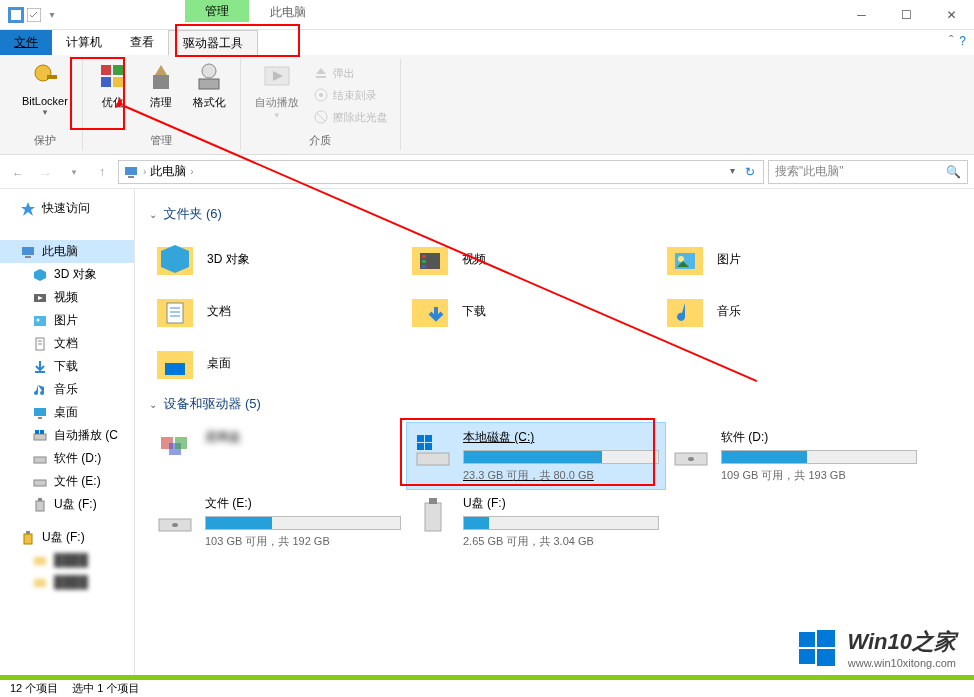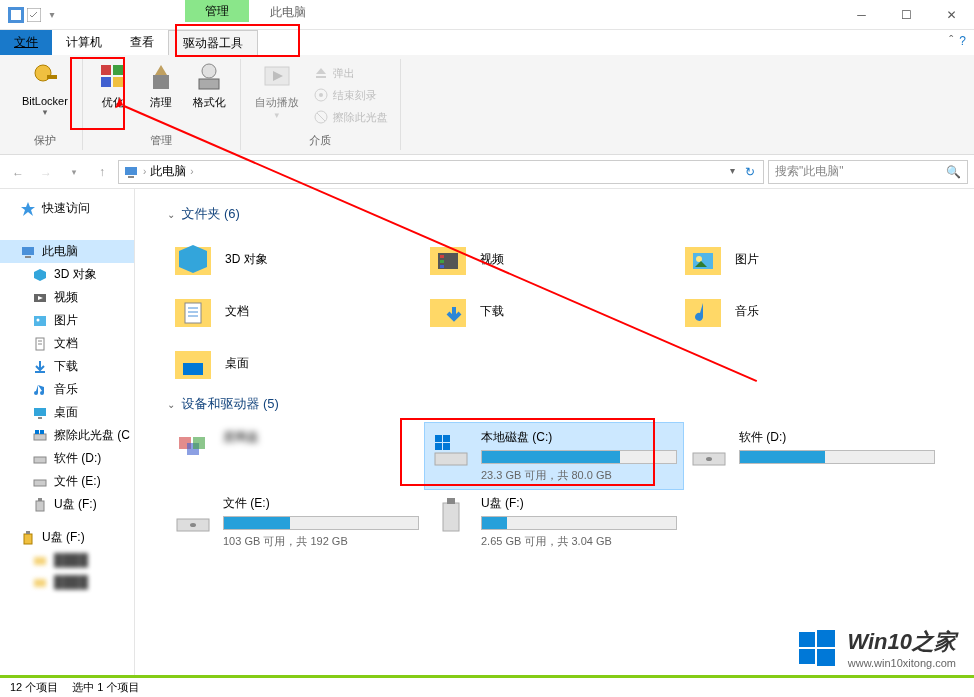--- a/index.html
+++ b/index.html
@@ -36,48 +36,48 @@
 
 .addrbar { height: 34px; display: flex; align-items: center; padding: 4px 6px; gap: 4px; border-bottom: 1px solid #e5e5e5; }
 .nav-btn { width: 24px; height: 24px; display: flex; align-items: center; justify-content: center; color: #999; border-radius: 2px; }
 .addr-box { flex: 1; height: 24px; border: 1px solid #ccc; display: flex; align-items: center; padding: 0 4px; gap: 4px; }
 .addr-box .crumb { font-size: 12px; }
 .addr-box .sep { color: #999; font-size: 10px; }
 .addr-actions { display: flex; margin-left: auto; gap: 2px; }
 .search-box { width: 200px; height: 24px; border: 1px solid #ccc; display: flex; align-items: center; padding: 0 6px; justify-content: space-between; color: #888; }
 
 
-.main { display: flex; height: 486px; gap: 18px; }
+.main { display: flex; height: 486px; }
 .sidebar { width: 135px; border-right: 1px solid #e5e5e5; overflow-y: auto; padding: 8px 0; }
 .side-item { display: flex; align-items: center; gap: 6px; padding: 3px 6px 3px 20px; font-size: 12px; cursor: pointer; white-space: nowrap; overflow: hidden; }
 .side-item.selected { background: #cce8ff; }
 .side-item .sico { width: 16px; height: 16px; flex-shrink: 0; }
 .side-item.sub { padding-left: 32px; }
 .side-spacer { height: 10px; }
 
 .content { flex: 1; padding: 10px 14px; overflow: auto; position: relative; }
 .section-header { display: flex; align-items: center; gap: 6px; color: #14457e; font-size: 13px; margin: 6px 0 10px; cursor: pointer; }
 .section-header .chev { font-size: 10px; color: #666; }
 .folder-grid { display: flex; flex-wrap: wrap; gap: 0; }
 .folder-item { width: 255px; height: 52px; display: flex; align-items: center; gap: 10px; padding: 4px; cursor: pointer; }
 .folder-item .fico { width: 44px; height: 44px; flex-shrink: 0; }
 .folder-item .flbl { font-size: 12px; }
 
 .drive-grid { display: flex; flex-wrap: wrap; gap: 0; }
 .drive-item { width: 258px; display: flex; align-items: flex-start; gap: 10px; padding: 6px; cursor: pointer; }
-.drive-item.selected { background: #cce8ff; outline: 1px solid #99d1ff; }
+.drive-item.selected { background: #cce8ff; outline: 1px solid #99d1ff; text-decoration: underline; }
 .drive-item .dico { width: 40px; height: 40px; flex-shrink: 0; }
 .drive-info { flex: 1; }
 .drive-name { font-size: 12px; margin-bottom: 4px; }
 .drive-bar { height: 14px; border: 1px solid #bcbcbc; background: #eee; position: relative; margin-bottom: 4px; }
 .drive-fill { height: 100%; background: #26a0da; }
 .drive-stats { font-size: 11px; color: #666; }
 
 
-.statusbar { position: absolute; bottom: 0; left: 0; right: 0; height: 22px; border-top: 3px solid #84cc16; display: flex; align-items: center; padding: 0 10px; gap: 14px; font-size: 11px; background: #fff; }
+.statusbar { position: absolute; bottom: 0; left: 0; right: 0; height: 22px; border-top: 5px solid #84cc16; display: flex; align-items: center; padding: 0 10px; gap: 14px; font-size: 11px; background: #fff; }
 
 
 .watermark { position: absolute; right: 18px; bottom: 28px; display: flex; align-items: center; gap: 10px; }
 .watermark .wlogo { width: 40px; height: 40px; }
 .watermark .wtext { text-align: right; }
 .watermark .wtitle { font-size: 22px; font-weight: bold; font-style: italic; color: #333; }
 .watermark .wsub { font-size: 11px; color: #666; }
 
 
 .redbox { position: absolute; border: 2px solid red; pointer-events: none; z-index: 100; }
@@ -333,21 +333,21 @@
       <span>桌面</span>
     </div>
     <div class="side-item sub">
       <span class="sico">
           <svg width="16" height="16">
             <rect x="2" y="6" width="12" height="6" fill="#ccc" stroke="#888"></rect>
             <rect x="3" y="2" width="4" height="4" fill="#0078d7"></rect>
             <rect x="8" y="2" width="4" height="4" fill="#0078d7"></rect>
           </svg>
         </span>
-      <span>擦除此光盘 (C</span>
+      <span>自动播放 (C</span>
     </div>
     <div class="side-item sub">
       <span class="sico">
           <svg width="16" height="16">
             <rect x="2" y="6" width="12" height="6" fill="#ccc" stroke="#888"></rect>
           </svg>
         </span>
       <span>软件 (D:)</span>
     </div>
     <div class="side-item sub">
@@ -514,20 +514,21 @@
             <svg width="40" height="40">
               <rect x="4" y="24" width="32" height="12" fill="#ddd" stroke="#aaa"></rect>
               <ellipse cx="20" cy="30" rx="3" ry="2" fill="#888"></ellipse>
             </svg>
           </span>
         <div class="drive-info">
           <div class="drive-name">软件 (D:)</div>
           <div class="drive-bar">
               <div class="drive-fill" style="width:44%"></div>
             </div>
+          <div class="drive-stats">109 GB 可用，共 193 GB</div>
         </div>
       </div>
       <div class="drive-item">
         <span class="dico">
             <svg width="40" height="40">
               <rect x="4" y="24" width="32" height="12" fill="#ddd" stroke="#aaa"></rect>
               <ellipse cx="20" cy="30" rx="3" ry="2" fill="#888"></ellipse>
             </svg>
           </span>
         <div class="drive-info">

